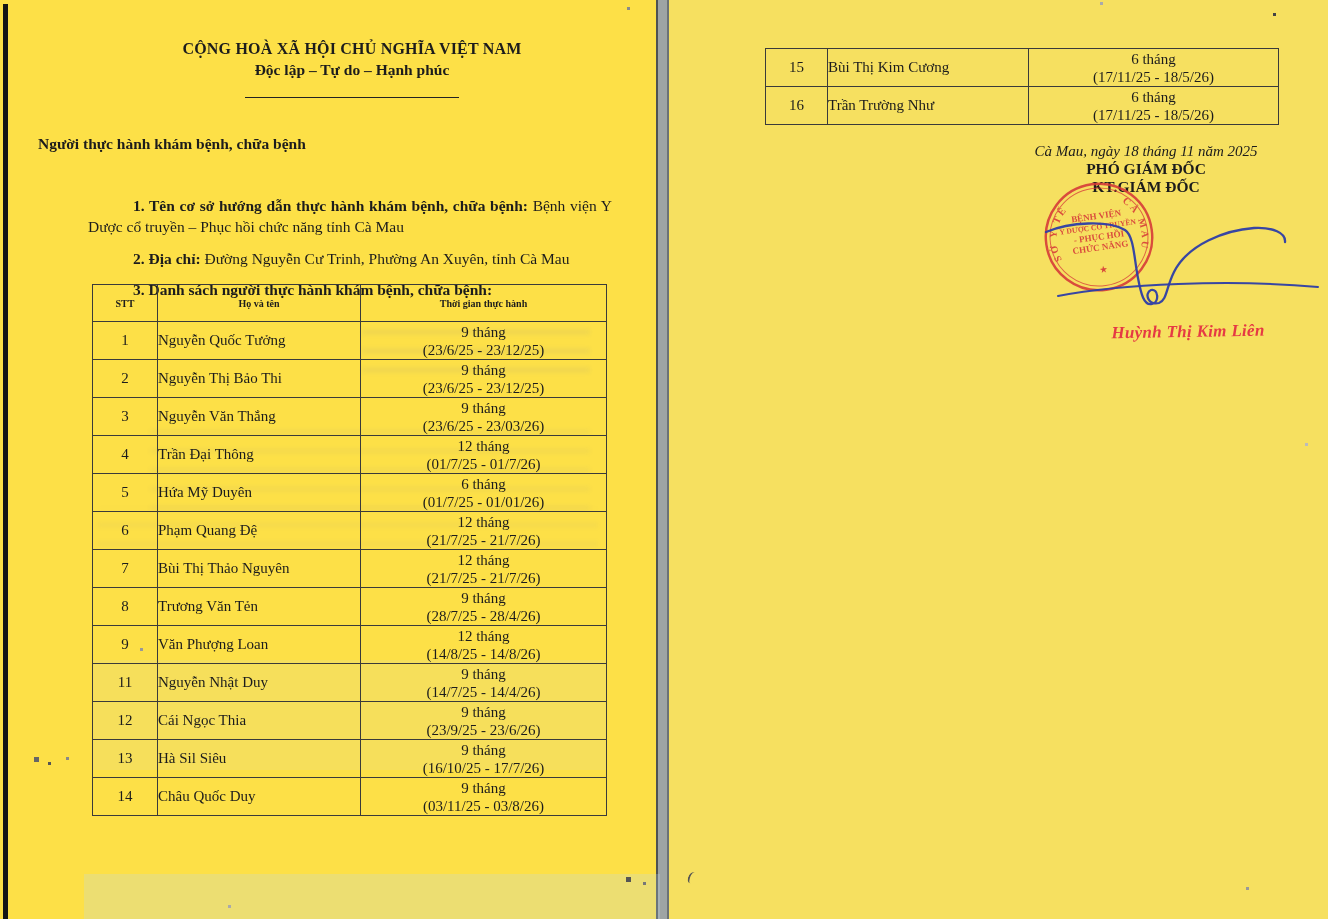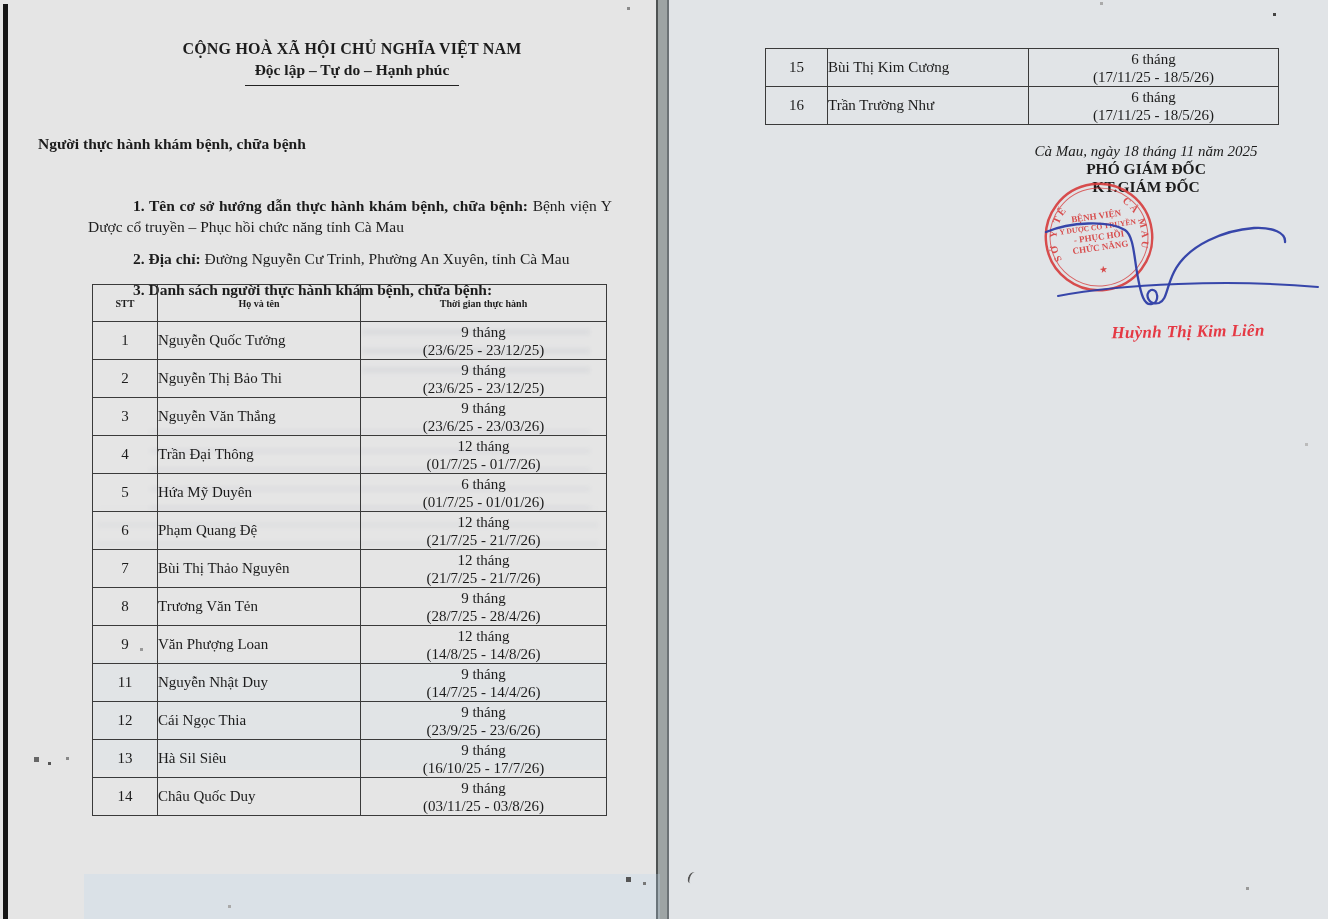--- a/index.html
+++ b/index.html
@@ -1,18 +1,18 @@
 <!DOCTYPE html>
 <html><head>
 <meta charset="utf-8">
 <style>
   html,body{margin:0;padding:0;background:#ffffff;}
   .canvas{
     position:relative;width:1328px;height:919px;overflow:hidden;
-    background:#e5e5e5;color:#1c1c1c;
+    background:#fde047;color:#1c1c1c;
     font-family:"Liberation Serif","DejaVu Serif",serif;
   }
   
   .edge-left{position:absolute;left:3px;top:4px;width:5px;height:915px;background:#151515;}
   .binding{position:absolute;left:656px;top:0;width:9px;height:919px;background:#9ea4a4;
     border-left:2px solid #4e5252;border-right:2px solid #5c6060;}
   .tint-right{position:absolute;left:667px;top:0;width:661px;height:919px;background:rgba(205,225,245,.14);pointer-events:none;}
   .tint-bottom{position:absolute;left:84px;top:874px;width:576px;height:45px;background:rgba(190,215,240,.26);}
   .tint-mid{position:absolute;left:92px;top:660px;width:515px;height:110px;background:rgba(200,222,242,.12);}
   .smudge{position:absolute;filter:blur(2px);opacity:.45;pointer-events:none;
@@ -23,21 +23,21 @@
   .specks{position:absolute;left:1273px;top:13px;width:3px;height:3px;background:#444;
     box-shadow:-646px 865px 0 1px #555, -630px 869px 0 0 #777, -1238px 745px 0 1px #666,
       -1225px 749px 0 0 #555, -1207px 744px 0 0 #888, -1133px 635px 0 0 #999,
       -646px -6px 0 0 #8a8a8a, -27px 874px 0 0 #999, -173px -11px 0 0 #aaa,
       -1045px 892px 0 0 #aaa, 32px 430px 0 0 #bbb;}
   .curl{position:absolute;left:688px;top:872px;width:7px;height:12px;border-left:2px solid #555;
     border-radius:60% 0 0 40%;transform:rotate(14deg);}
   
   .nat-header{position:absolute;left:38px;top:40px;width:628px;text-align:center;font-weight:bold;}
   .nat-line1{font-size:16px;letter-spacing:.2px;}
-  .motto{display:inline-block;font-size:15.5px;margin-top:3px;padding:0 10px 6px;border-bottom:1.6px solid #222;}
+  .motto{display:inline-block;font-size:15.5px;margin-top:3px;padding:0 10px 18px;border-bottom:1.6px solid #222;}
   .doc-title{position:absolute;left:38px;top:116px;width:628px;text-align:center;font-weight:bold;font-size:16.5px;}
   .doc-subtitle{position:absolute;left:38px;top:135px;width:628px;font-weight:bold;font-size:15.5px;}
   .para{position:absolute;left:88px;width:524px;font-size:15.5px;line-height:21px;text-align:justify;text-indent:45px;margin-top:23px;}
   .para b{font-weight:bold;}
   .p1{top:172px;}
   .p2{top:225px;}
   .p3{top:256px;font-weight:bold;}
   
   table.roster{position:absolute;border-collapse:collapse;table-layout:fixed;font-size:15px;background:transparent;}
   table.roster th,table.roster td{border:1px solid #3a3a3a;padding:0;vertical-align:middle;}

